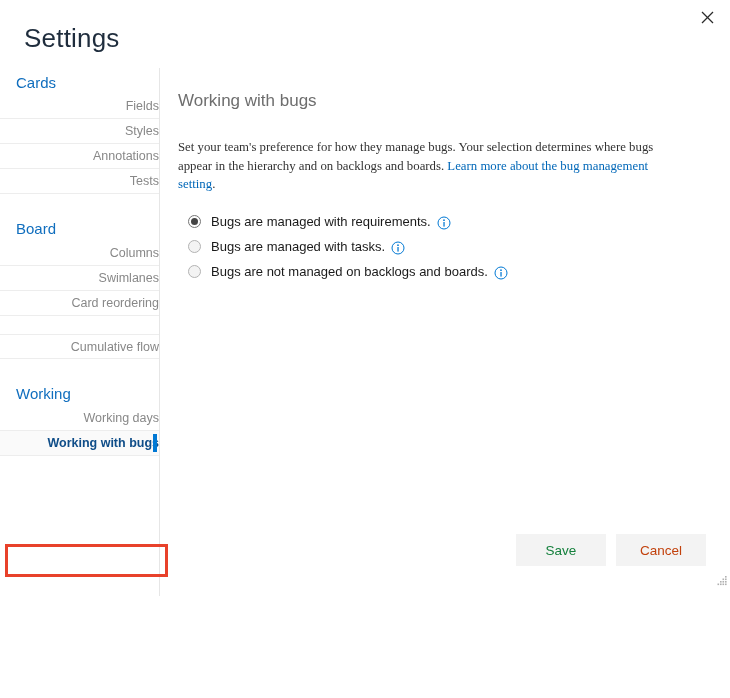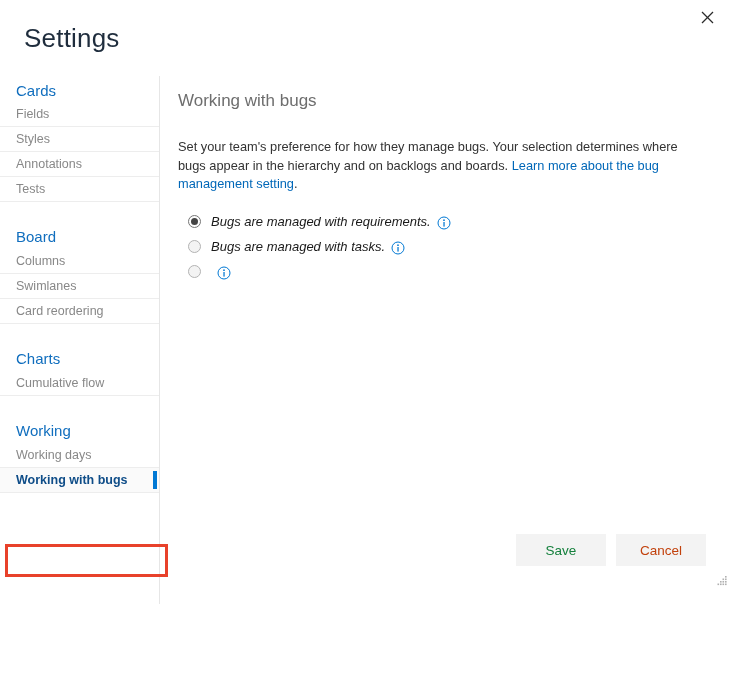--- a/index.html
+++ b/index.html
@@ -44,21 +44,21 @@
     font-weight: 300;
     color: #1f2d3d;
     letter-spacing: 0.2px;
     line-height: 32px;
   }
 
   
   #sidebar {
     position: absolute;
     left: 0;
-    top: 76px;
+    top: 68px;
     width: 160px;
     height: 528px;
     border-right: 1px solid #e6e6e6;
   }
   .nav-section-header {
     font-size: 15px;
     color: #106ebe;
     font-weight: 400;
     padding: 0 0 0 16px;
     height: 29px;
@@ -69,20 +69,21 @@
   .nav-item {
     height: 25px;
     line-height: 25px;
     padding-left: 16px;
     font-size: 12.5px;
     color: #888888;
     border-bottom: 1px solid #ededed;
     background: #fff;
     cursor: pointer;
     white-space: nowrap;
+    text-align: right;
   }
   .nav-item:first-of-type { border-top: 1px solid #ededed; }
   .nav-group { margin: 0; }
   .nav-gap { height: 18px; background: #fff; }
 
   .nav-item.selected {
     position: relative;
     color: #0f4d88;
     font-weight: bold;
     background: #fafafa;
@@ -122,31 +123,31 @@
     color: #6e6e6e;
     margin: 0 0 26px 0;
     line-height: 22px;
   }
   #description {
     font-size: 12.8px;
     color: #333333;
     line-height: 18.5px;
     margin: 0 0 10px 0;
     max-width: 500px;
+    font-family: Liberation Serif, serif;
   }
   #description a {
     color: #0067b8;
     text-decoration: none;
   }
 
   
   #options {
     margin-top: 18px;
     padding-left: 10px;
-    font-style: italic;
   }
   .option-row {
     display: flex;
     align-items: center;
     height: 20px;
     margin-bottom: 5px;
     cursor: pointer;
   }
   .radio {
     width: 13px;
@@ -248,21 +249,20 @@
     <div class="nav-group">
       <div class="nav-section-header">Board</div>
       <div class="nav-item">Columns</div>
       <div class="nav-item">Swimlanes</div>
       <div class="nav-item">Card reordering</div>
     </div>
 
     <div class="nav-gap"></div>
 
     <div class="nav-group">
-      <div class="nav-section-header">Charts</div>
       <div class="nav-item">Cumulative flow</div>
     </div>
 
     <div class="nav-gap"></div>
 
     <div class="nav-group">
       <div class="nav-section-header">Working</div>
       <div class="nav-item">Working days</div>
       <div class="nav-item selected">Working with bugs</div>
     </div>
@@ -297,20 +297,21 @@
           <svg width="14" height="14" viewBox="0 0 14 14" aria-hidden="true">
             <circle cx="7" cy="7" r="6" fill="none" stroke="#0078d4" stroke-width="1"></circle>
             <circle cx="7" cy="4.2" r="0.85" fill="#0078d4"></circle>
             <rect x="6.4" y="6" width="1.25" height="4.6" fill="#0078d4"></rect>
           </svg>
         </span>
       </label>
 
       <label class="option-row">
         <span class="radio"></span>
+        <span class="option-label">Bugs are not managed on backlogs and boards.</span>
         <span class="info-icon">
           <svg width="14" height="14" viewBox="0 0 14 14" aria-hidden="true">
             <circle cx="7" cy="7" r="6" fill="none" stroke="#0078d4" stroke-width="1"></circle>
             <circle cx="7" cy="4.2" r="0.85" fill="#0078d4"></circle>
             <rect x="6.4" y="6" width="1.25" height="4.6" fill="#0078d4"></rect>
           </svg>
         </span>
       </label>
 
     </div>

